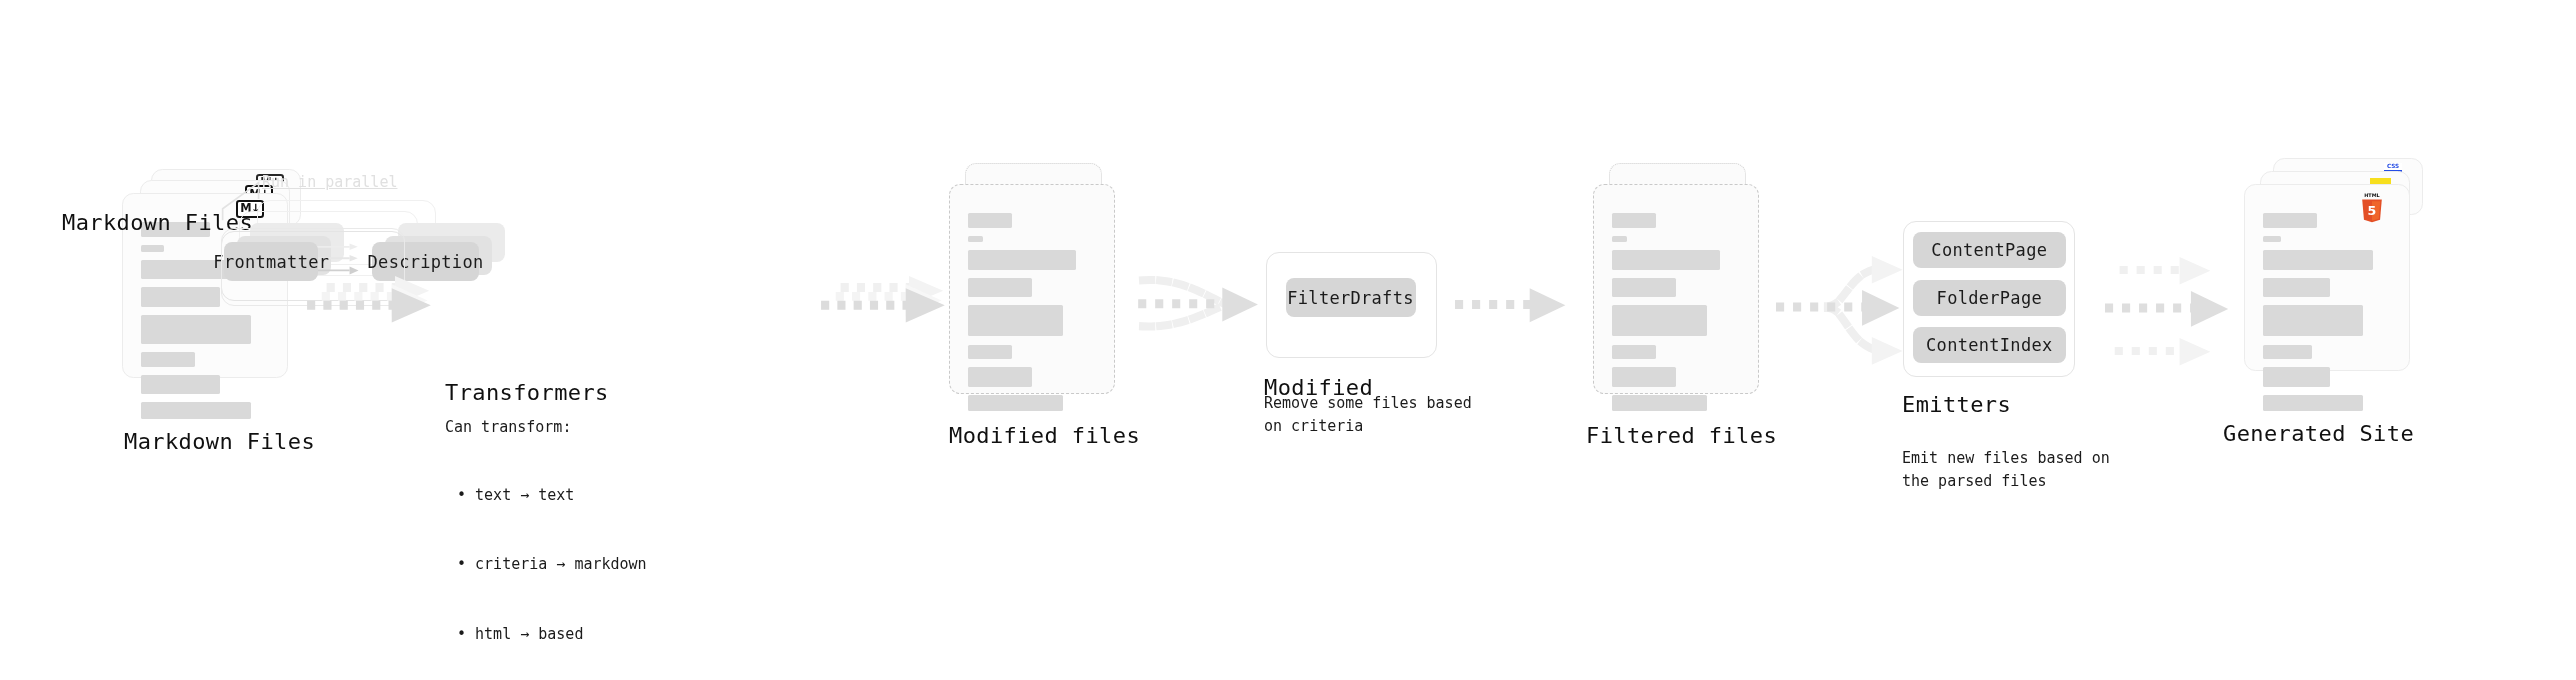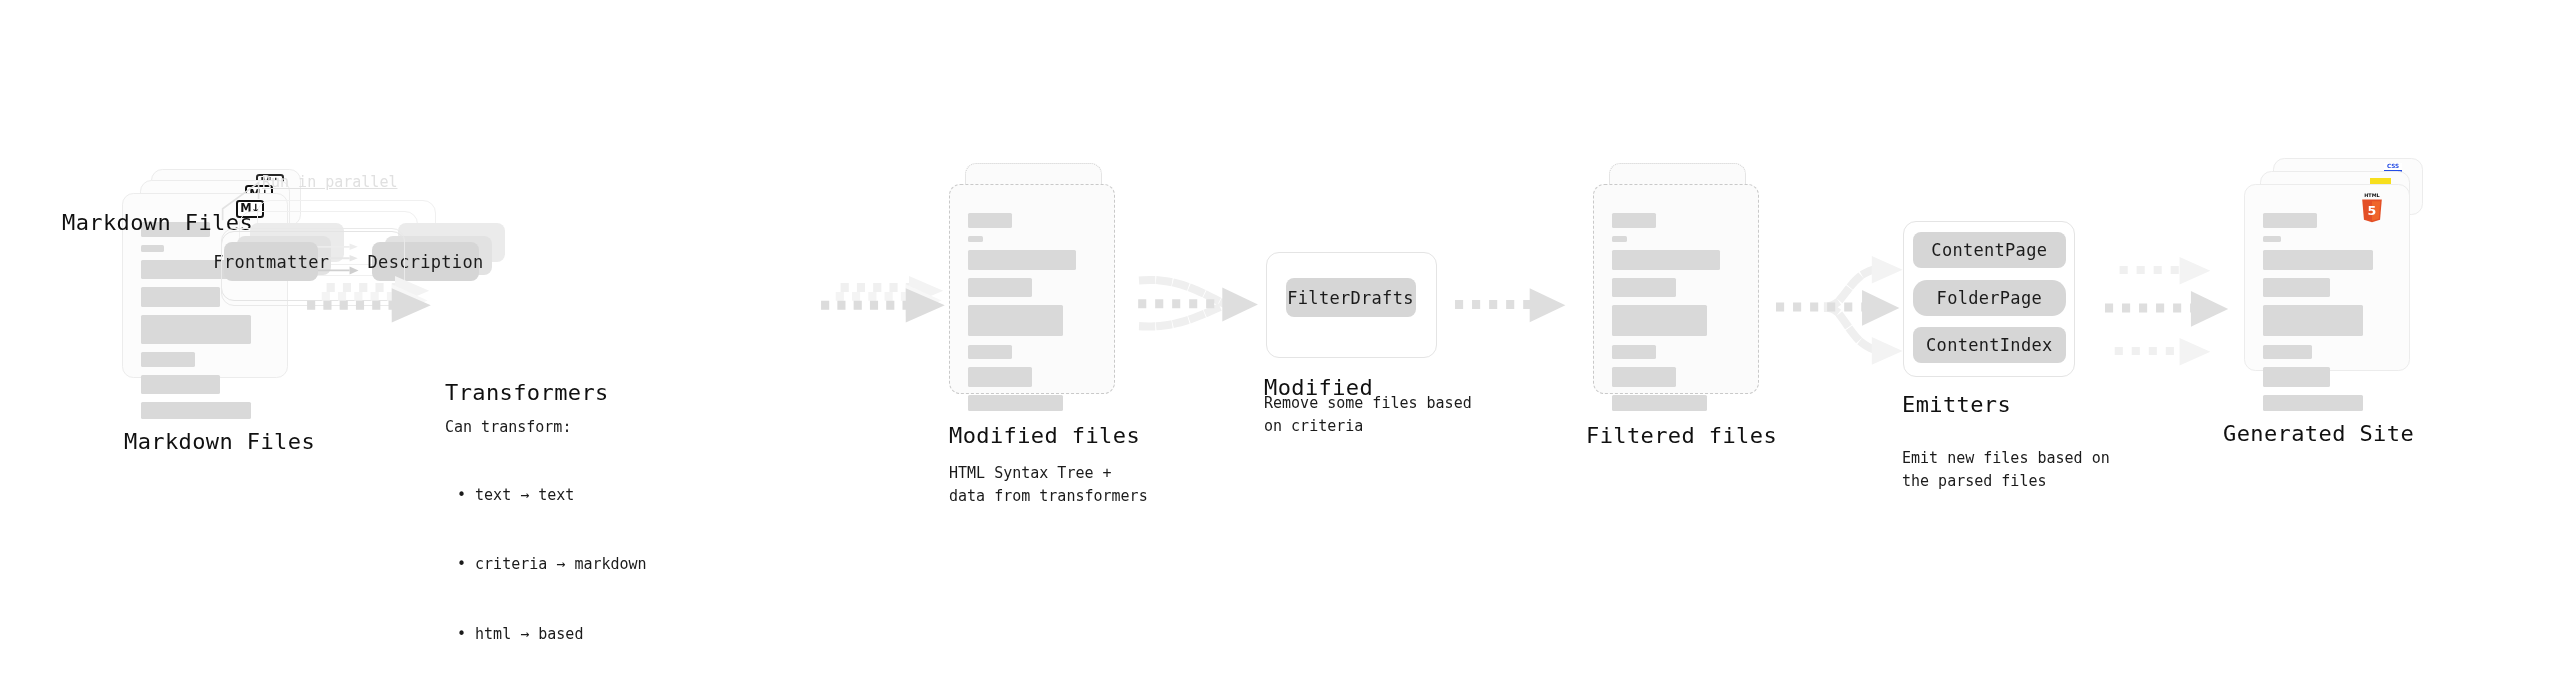--- a/index.html
+++ b/index.html
@@ -270,21 +270,21 @@
           <div class="ln" style="width:50%; height:19.5px;"></div>
           <div class="ln" style="width:74%; height:16.3px;"></div>
         </div>
       </div>
     </div>
   </div>
 
   <div class="node" style="left:1903px; top:221px;">
     <div class="group-box" style="left:0px; top:0px; width:172px; height:156px;"></div>
     <div class="pill" style="left:9.8px; top:11.4px; width:153px; height:36px;">ContentPage</div>
-    <div class="pill" style="left:9.8px; top:59px; width:153px; height:36px;border-radius:14px;">FolderPage</div>
+    <div class="pill" style="left:9.8px; top:59px; width:153px; height:36px;">FolderPage</div>
     <div class="pill" style="left:9.8px; top:106px; width:153px; height:36px;">ContentIndex</div>
   </div>
 
   <div class="node" style="left:2244px; top:158px;">
     <div class="doc-stack" style="width:195px; height:268px;">
       <div class="doc-card" style="left:29px; top:0px; width:150px; height:57px;"></div>
       <div class="css-badge" style="left:140px; top:4.9px;">CSS</div>
 
       <div class="doc-card" style="left:16.3px; top:13px; width:150px; height:57px;"></div>
       <div class="js-badge" style="left:126px; top:19.5px;"></div>
@@ -387,22 +387,20 @@
 
   <div class="title" style="left:445px; top:380px;">Transformers</div>
   <div class="subtitle" style="left:445px; top:416px;">Can transform:</div>
   <div class="bullets" style="left:457px; top:437px;">
     <div>• text → text</div>
     <div>• criteria → markdown</div>
     <div>• html → based</div>
   </div>
 
   <div class="title" style="left:949px; top:423px;">Modified files</div>
-  <div class="subtitle" style="left:949px; top:462px;">HTML Syntax Tree +
-data from transformers</div>
 
   <div class="title" style="left:1264px; top:375px;">Modified</div>
   <div class="subtitle" style="left:1264px; top:392px;">Remove some files based
 on criteria</div>
 
   <div class="title" style="left:1586px; top:423px;">Filtered files</div>
 
   <div class="title" style="left:1902px; top:392px;">Emitters</div>
   <div class="subtitle" style="left:1902px; top:427px;margin-top:20px;">Emit new files based on
 the parsed files</div>

